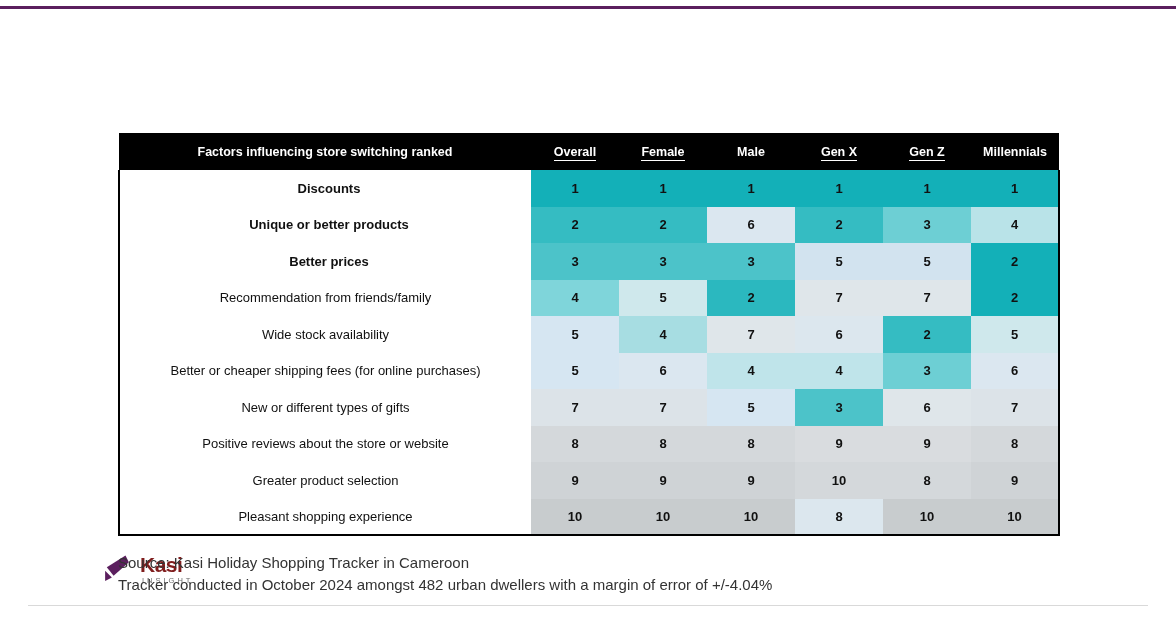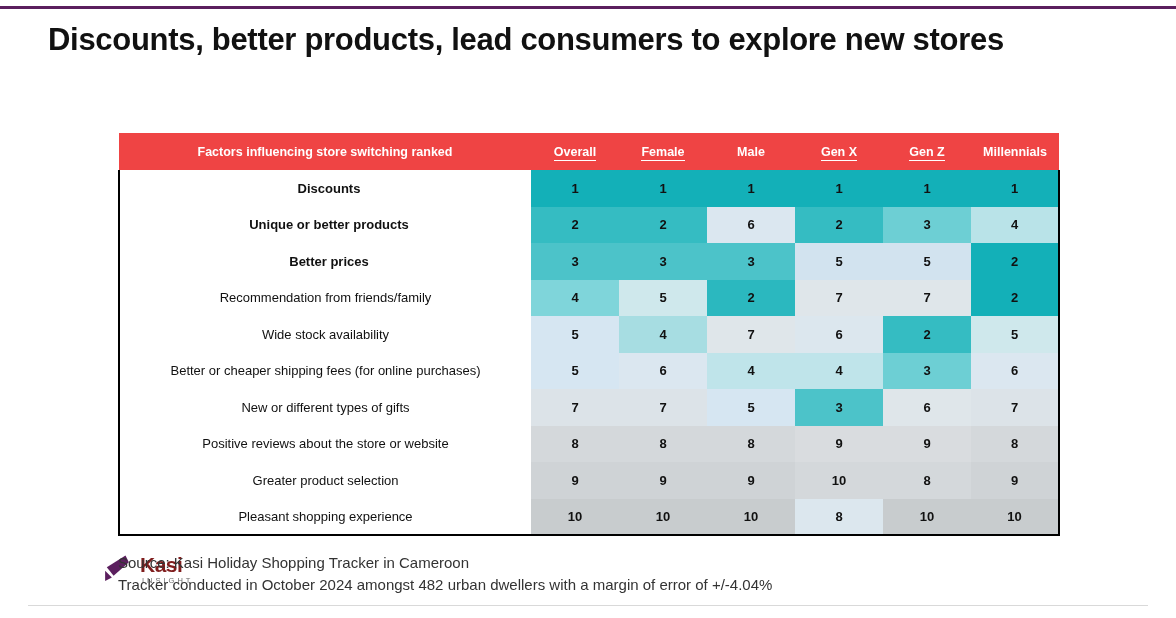--- a/index.html
+++ b/index.html
@@ -45,21 +45,21 @@
   table.matrix {
     border-collapse: collapse;
     width: 940px;
     table-layout: fixed;
   }
   table.matrix th, table.matrix td {
     padding: 0;
     margin: 0;
   }
   thead th {
-    background: #ef4444;
+    background: #000000;
     color: #ffffff;
     height: 37px;
     font-size: 12.5px;
     font-weight: bold;
     vertical-align: middle;
   }
   thead th.row-head {
     width: 412px;
     text-align: center;
   }
@@ -135,21 +135,20 @@
     background: #d9d9d9;
   }
 </style>
 </head>
 <body>
 
 <div class="slide">
 
   <div class="top-rule"></div>
 
-  <div class="title">Discounts, better products, lead consumers to explore new stores</div>
 
   <div class="table-wrap">
     <table class="matrix">
       <thead>
         <tr>
           <th class="row-head">Factors influencing store switching ranked</th>
           <th class="col-head"><span class="u">Overall</span></th>
           <th class="col-head"><span class="u">Female</span></th>
           <th class="col-head"><span>Male</span></th>
           <th class="col-head"><span class="u">Gen X</span></th>

